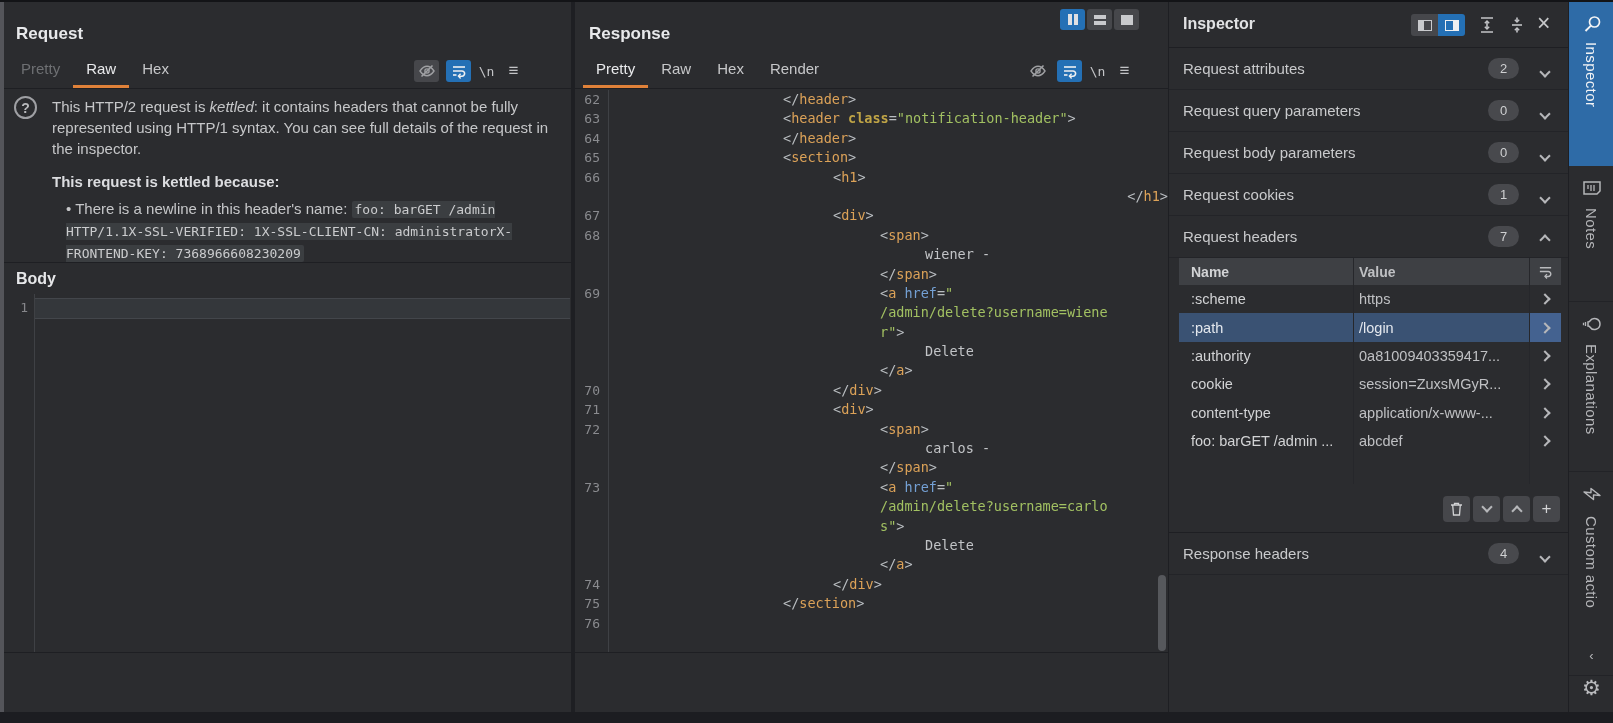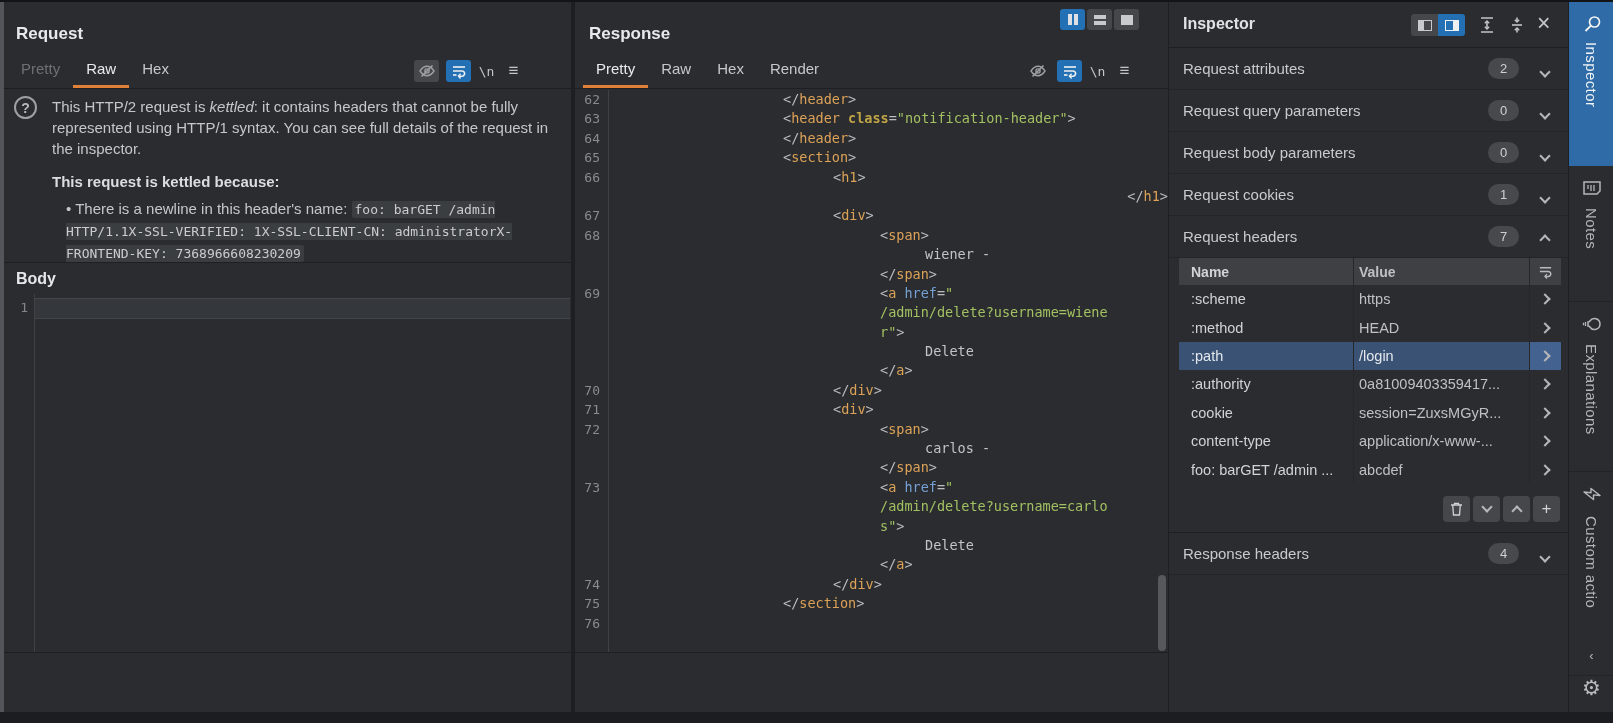--- a/index.html
+++ b/index.html
@@ -334,27 +334,20 @@
         </span>
       </div>
       <div id="hdr-rows">
           <div class="trow">
             <span class="tname">:scheme</span>
             <span class="tval">https</span>
             <span class="tchev">
               <span class="chev right"></span>
             </span>
           </div>
-          <div class="trow">
-            <span class="tname">:method</span>
-            <span class="tval">HEAD</span>
-            <span class="tchev">
-              <span class="chev right"></span>
-            </span>
-          </div>
           <div class="trow sel">
             <span class="tname">:path</span>
             <span class="tval">/login</span>
             <span class="tchev">
               <span class="chev right"></span>
             </span>
           </div>
           <div class="trow">
             <span class="tname">:authority</span>
             <span class="tval">0a81009403359417...</span>

